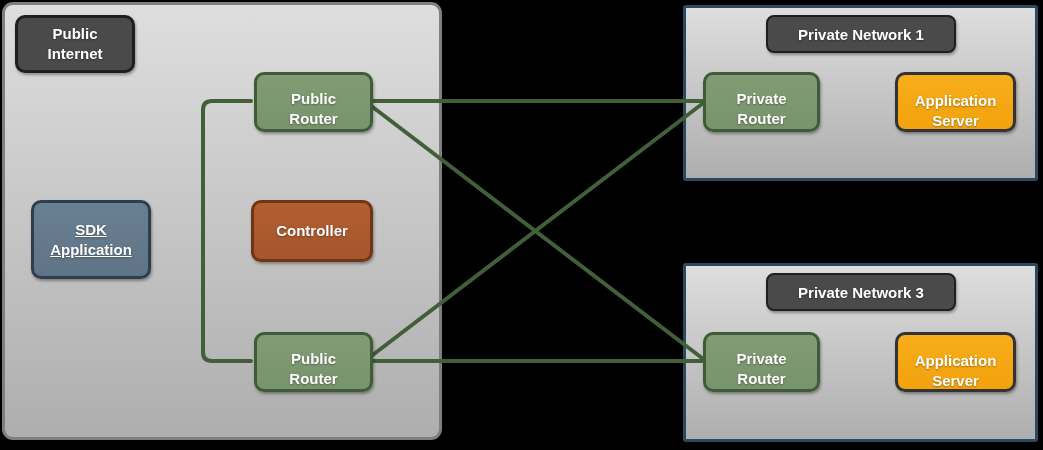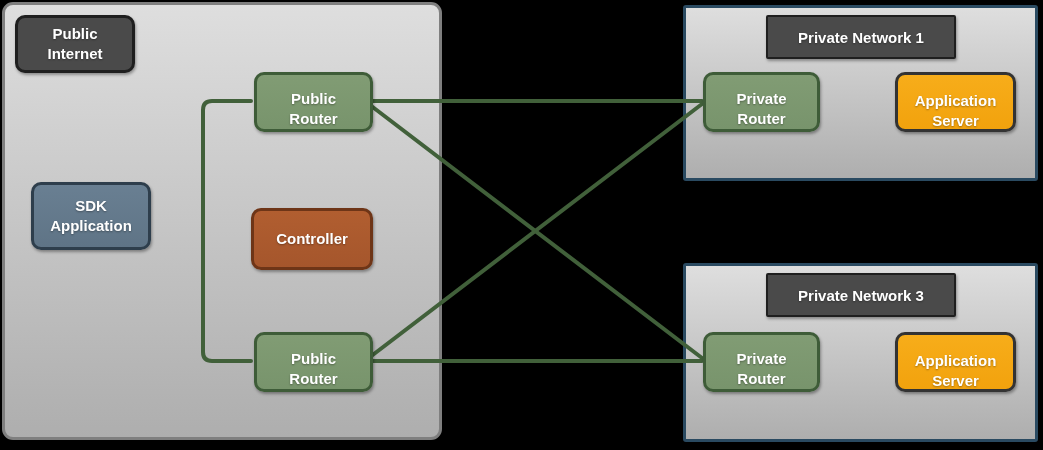--- a/index.html
+++ b/index.html
@@ -70,23 +70,23 @@
     line-height: 20px;
     border-radius: 10px;
     box-shadow: 1px 2px 3px rgba(0,0,0,0.35);
     text-shadow: 0 1px 2px rgba(0,0,0,0.35);
   }
   .badge {
     background: var(--badge-fill);
     border: 3px solid var(--badge-border);
   }
   .badge.title-badge {
-    height: 44px;
+    height: 38px;
     line-height: 15px;
-    border-radius: 2px;
+    border-radius: 8px;
     border-width: 2px;
     white-space: nowrap;
   }
   .router {
     background: linear-gradient(to bottom, #819c74, var(--router-fill));
     border: 3px solid var(--router-border);
     align-items: flex-end;
   }
   .sdk {
     background: linear-gradient(to bottom, #697f92, var(--sdk-fill));
@@ -112,25 +112,25 @@
 
   <div class="container public-internet">
     <div class="node badge" style="left:10px; top:10px; width:120px; height:58px;">
       <span class="wrap-70">Public Internet</span>
     </div>
 
     <div class="node router" style="left:249px; top:67px; width:119px; height:60px;">
       <span class="wrap-60">Public Router</span>
     </div>
 
-    <div class="node sdk" style="left:26px; top:177px; width:120px; height:68px;">
+    <div class="node sdk" style="left:26px; top:195px; width:120px; height:79px;text-decoration:underline;">
       <span class="wrap-90">SDK Application</span>
     </div>
 
-    <div class="node controller" style="left:246px; top:195px; width:122px; height:62px;margin-top:8px;">
+    <div class="node controller" style="left:246px; top:195px; width:122px; height:62px;">
       <span>Controller</span>
     </div>
 
     <div class="node router" style="left:249px; top:327px; width:119px; height:60px;">
       <span class="wrap-60">Public Router</span>
     </div>
   </div>
 
   <div class="container private-network pn1">
     <div class="node badge title-badge" style="left:80px; top:7px; width:190px;">

